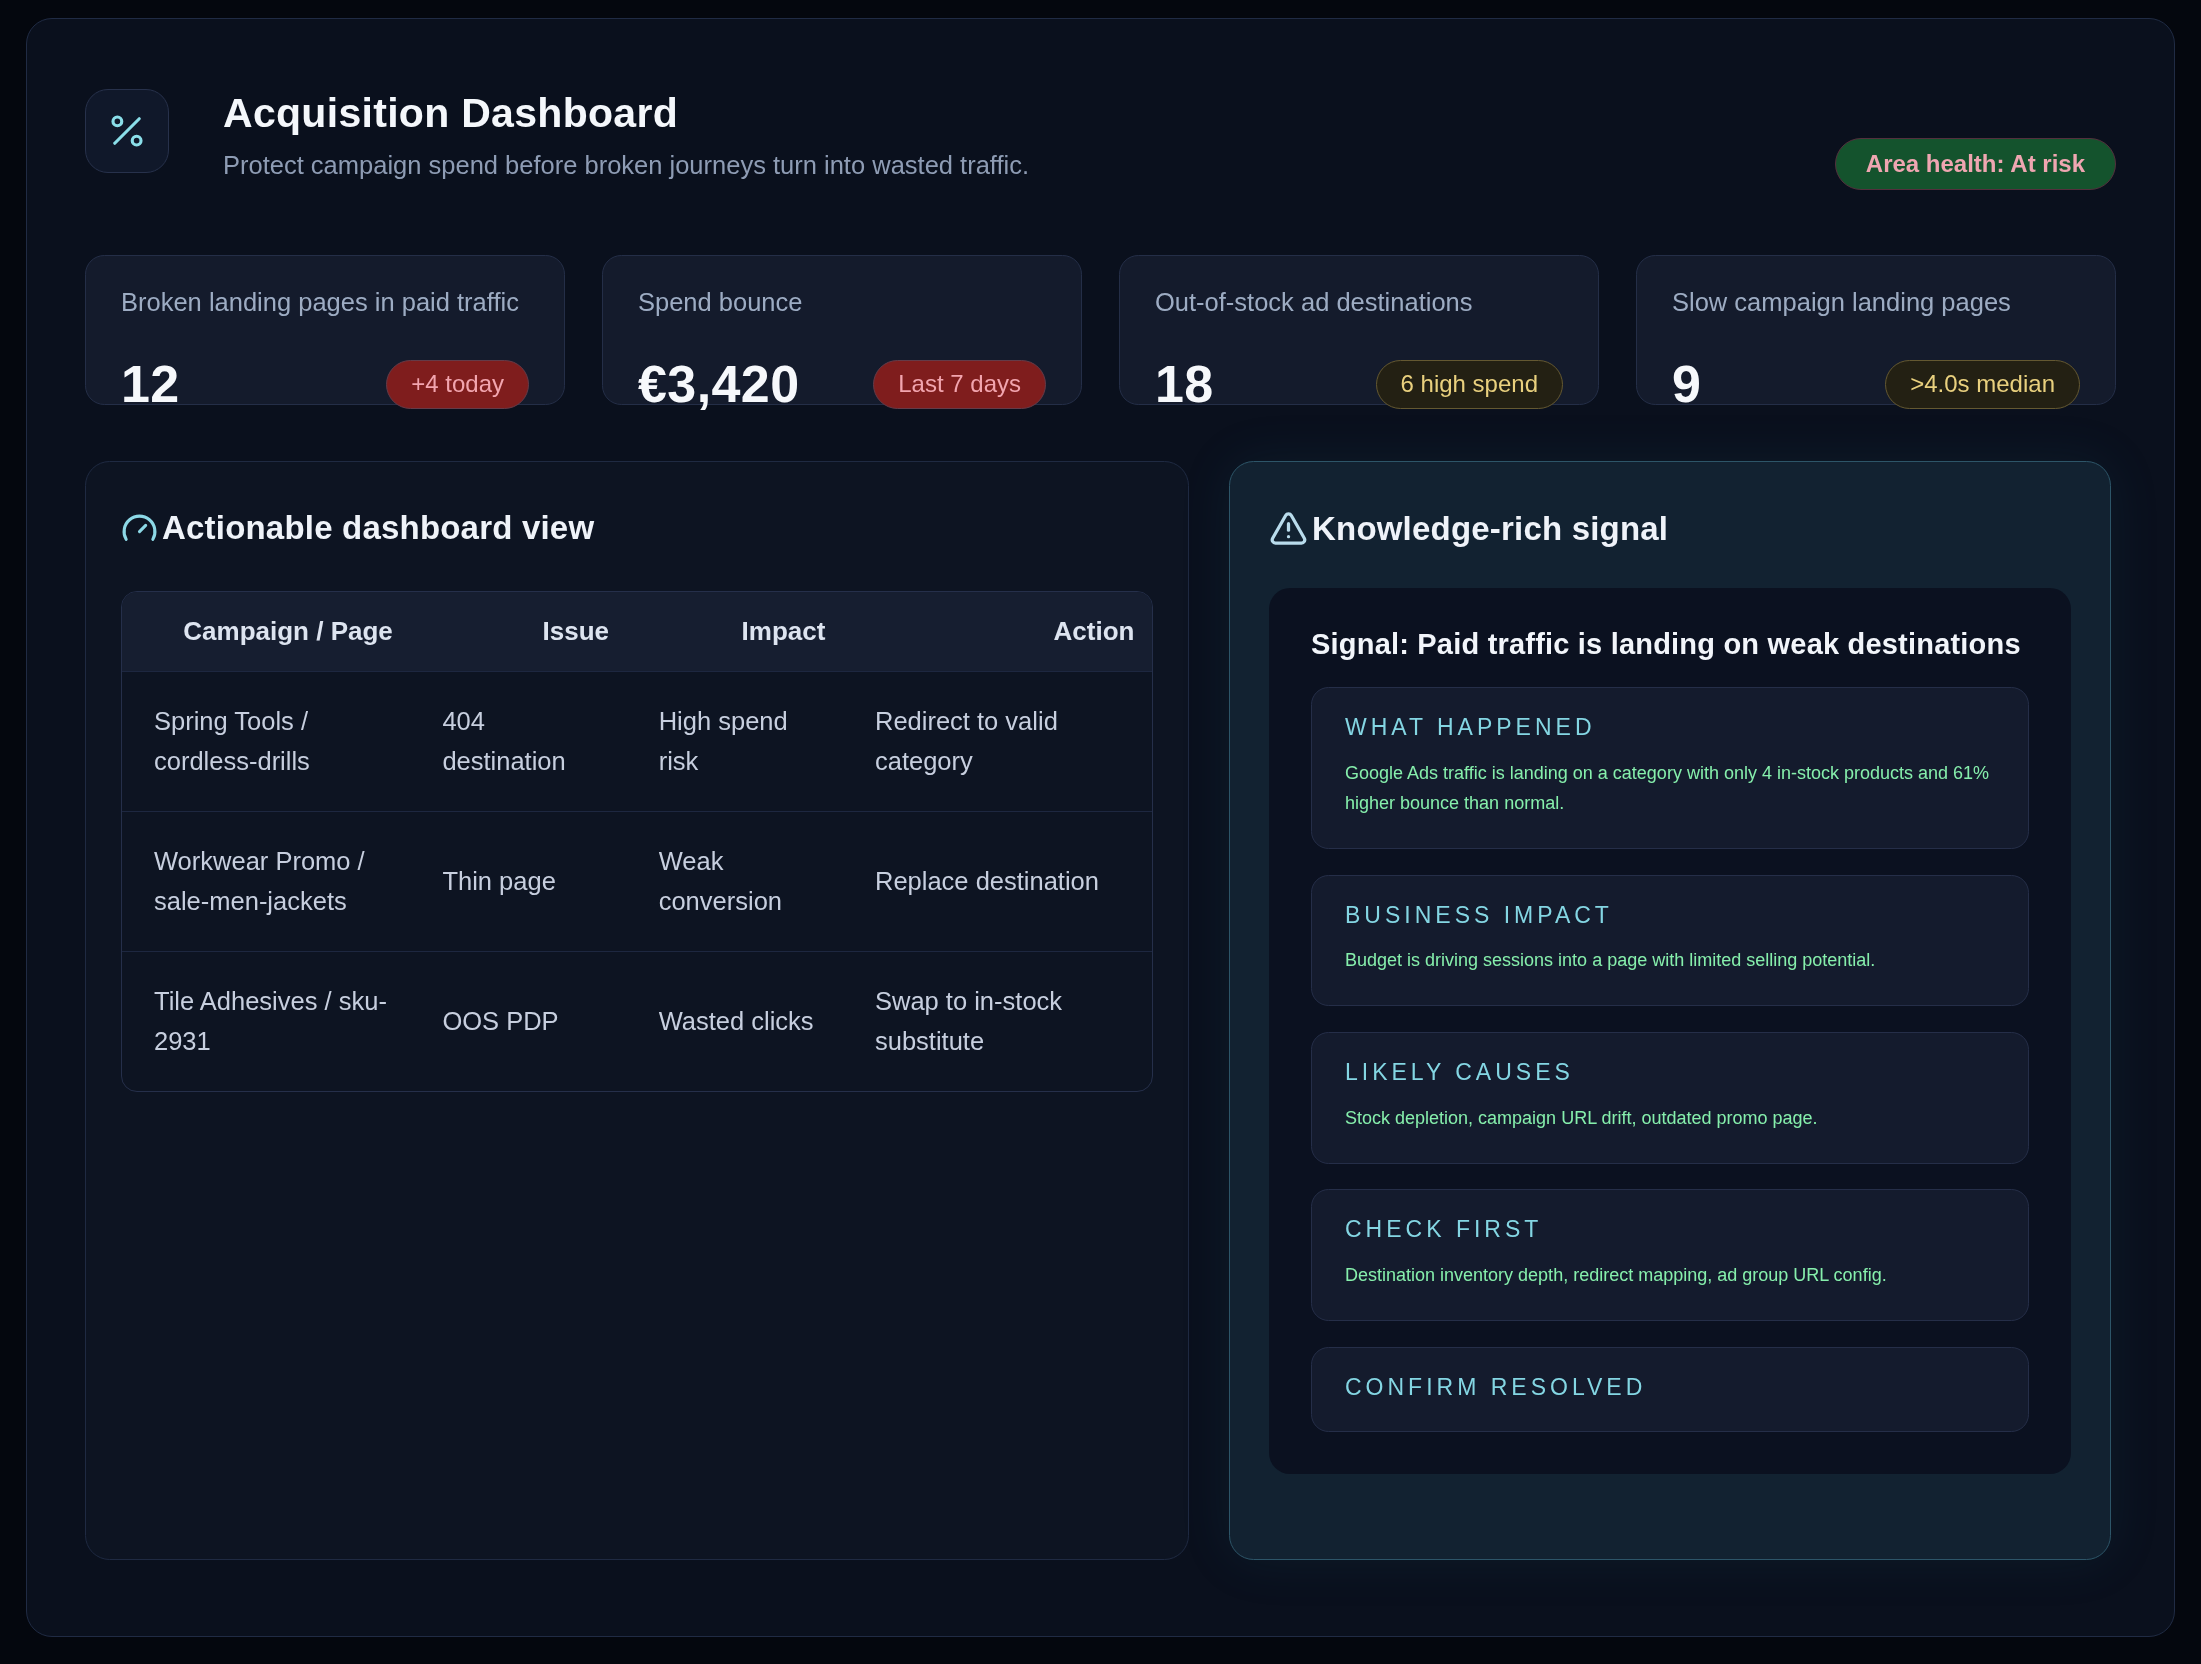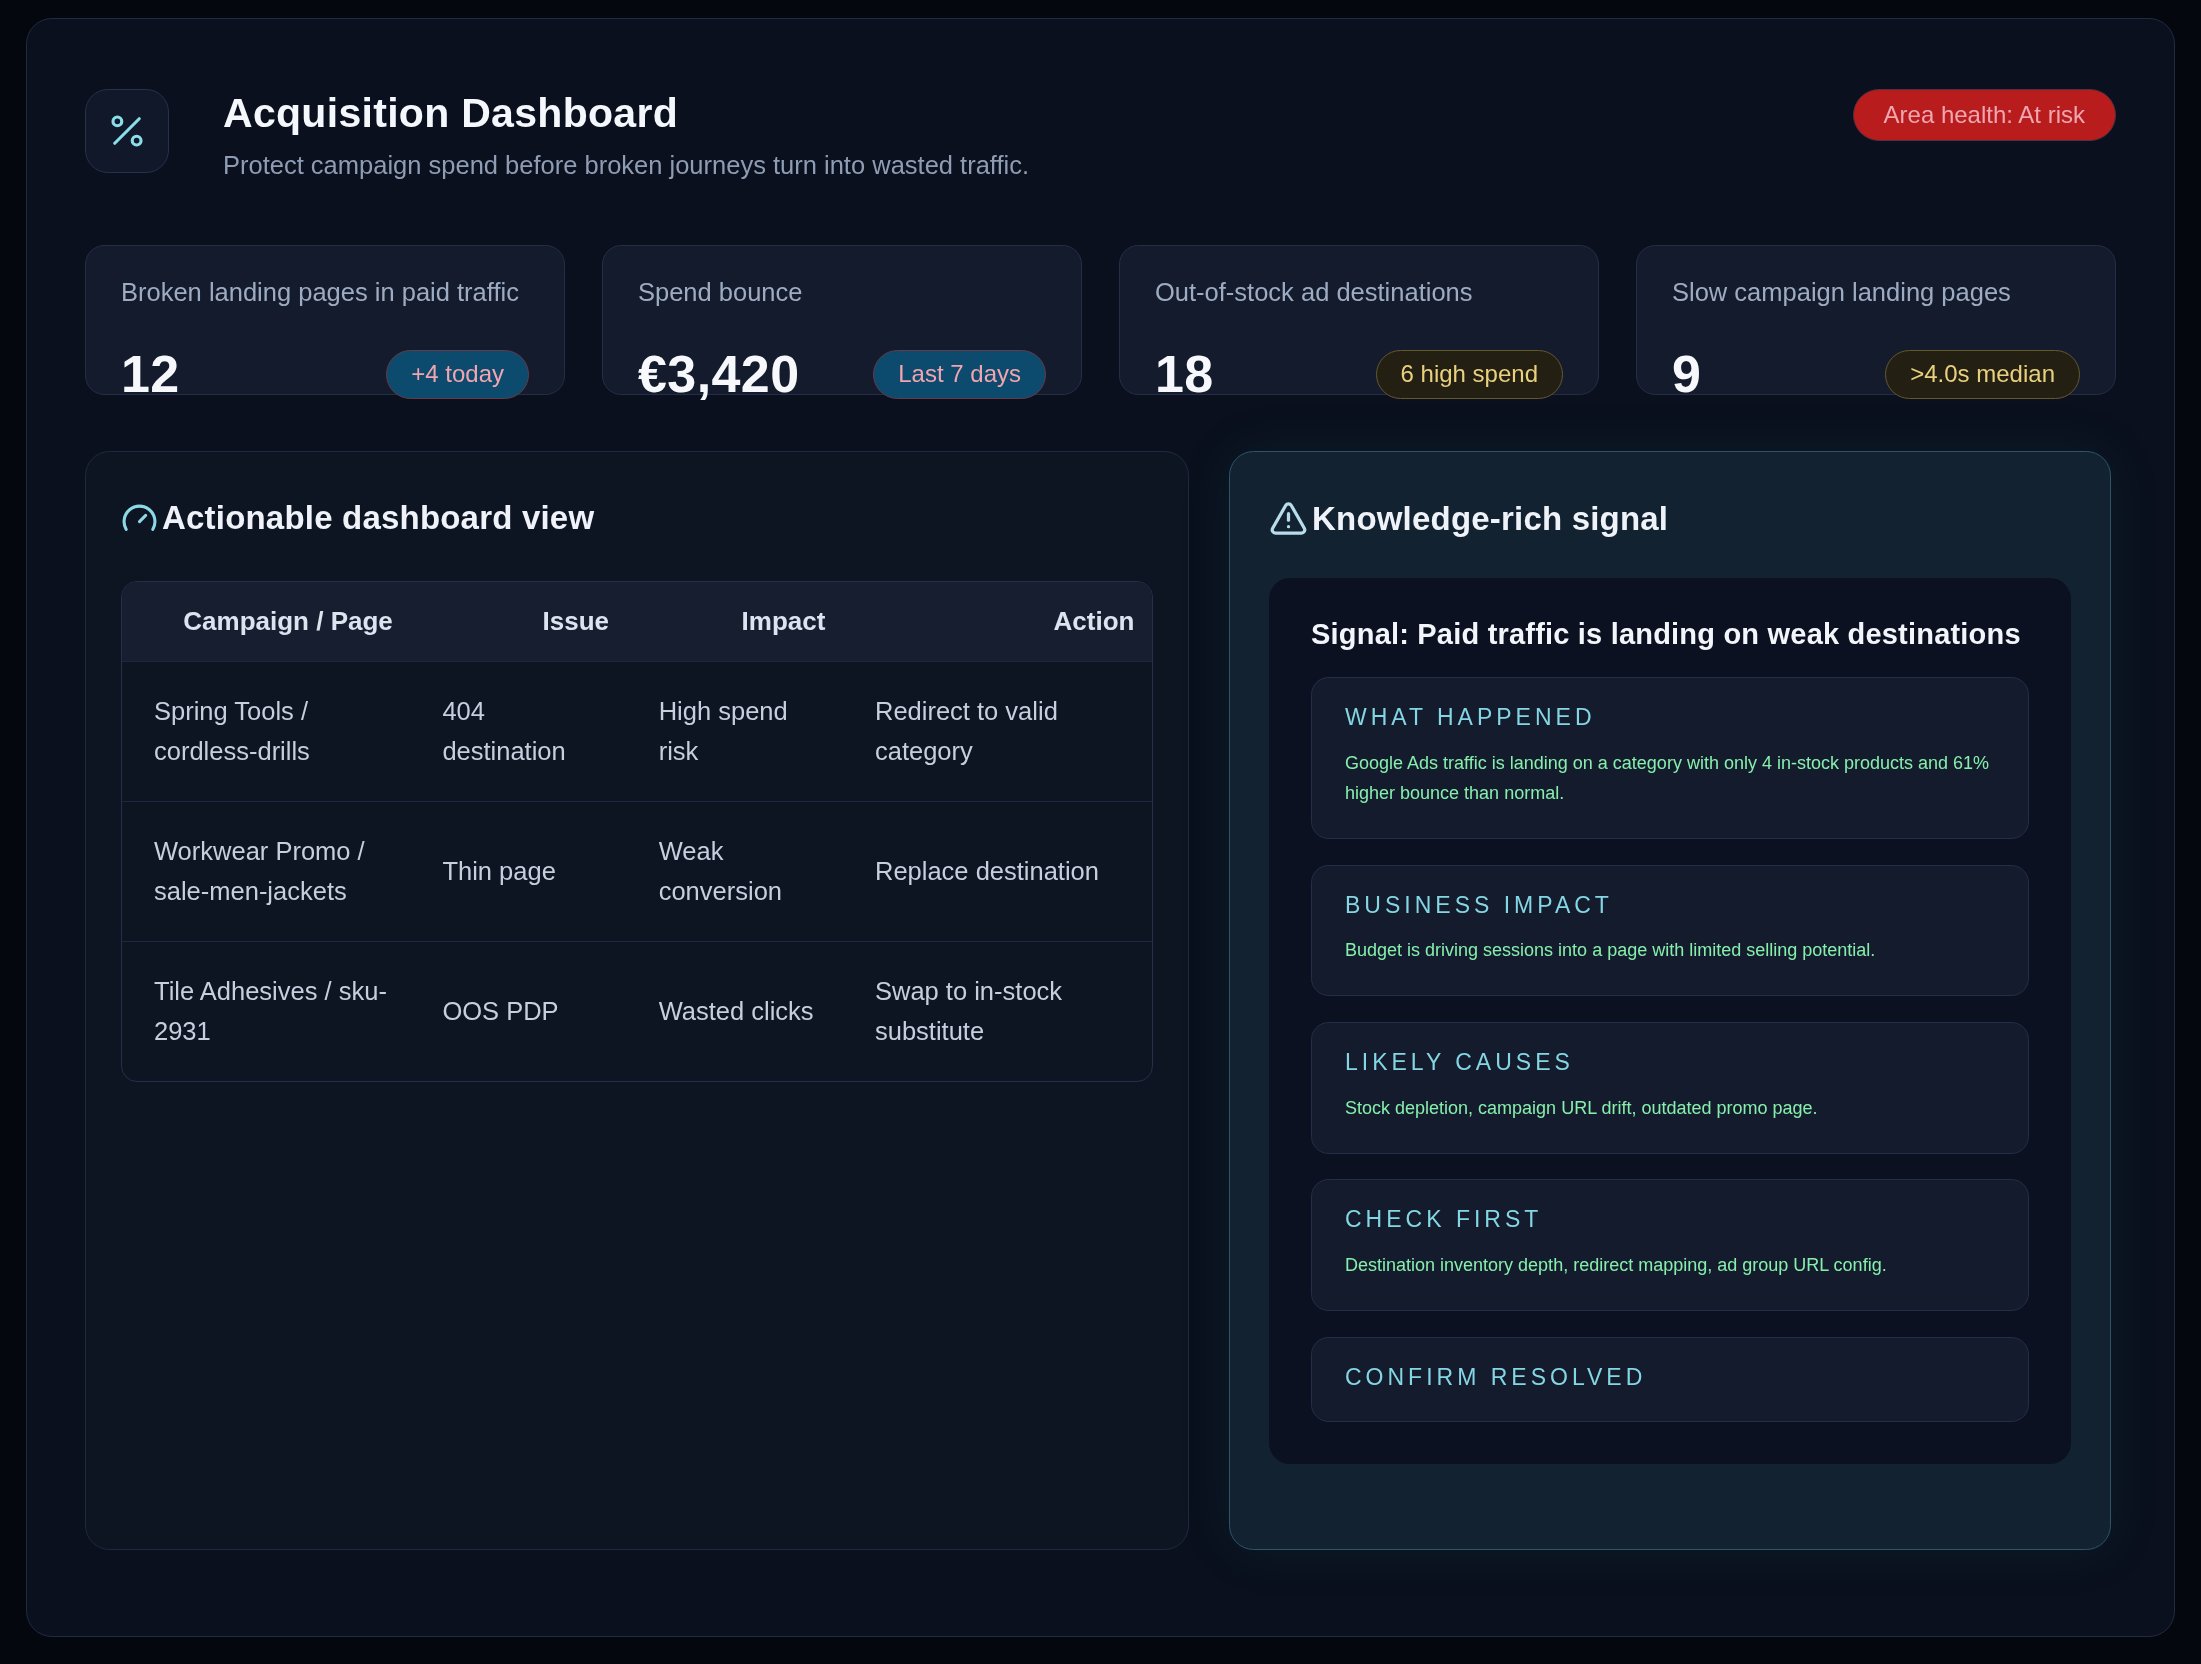--- a/index.html
+++ b/index.html
@@ -27,28 +27,29 @@
     background: #10182a;
     border: 1.8px solid #27314b;
     color: #8adee9;
     display: flex; align-items: center; justify-content: center;
     margin-right: 32px; flex: none;
   }
   .header-text { padding-top: 1.8px; }
   .app-title { font-size: 41px; font-weight: 700; color: #f4f7fb; letter-spacing: 0.3px; }
   .app-subtitle { margin-top: 14px; font-size: 25.5px; color: #8e9cb4; }
   .health-badge {
-    margin-left: auto; 
+    margin-left: auto; margin-top: 49px;
     padding: 11.4px 30px;
     border-radius: 26px;
-    background: #b91c1c;
+    background: #14532d;
     border: 0.9px solid #53303d;
     color: #efa6b1;
     font-size: 24px;
     white-space: nowrap;
+    font-weight: bold;
   }
 
   
   .stats {
     display: grid; grid-template-columns: repeat(4, 1fr); gap: 37px;
     margin-top: 65px;
   }
   .stat-card {
     height: 150px;
     background: #141b2c;
@@ -59,21 +60,21 @@
   .stat-label { font-size: 25.5px; color: #9dacc3; white-space: nowrap; }
   .stat-bottom { display: flex; justify-content: space-between; align-items: center; margin-top: 37px; }
   .stat-value { font-size: 52px; font-weight: 700; color: #f6f8fb; letter-spacing: 0.4px; }
   .pill {
     font-size: 24px;
     padding: 9.7px 24px;
     border-radius: 25.5px;
     border: 1.8px solid;
     white-space: nowrap;
   }
-  .pill.rose { color: #f2a5af; border-color: #643b48; background: #0c4a6e; }
+  .pill.rose { color: #f2a5af; border-color: #643b48; background: #7f1d1d; }
   .pill.amber { color: #e9d07e; border-color: #645831; background: #232013; }
 
   
   .panels {
     display: grid; grid-template-columns: 1104px 882px; gap: 40px;
     margin-top: 56px;
     align-items: stretch;
   }
   .panel { border-radius: 24.6px; min-height: 1099px; }
   .panel-left {

